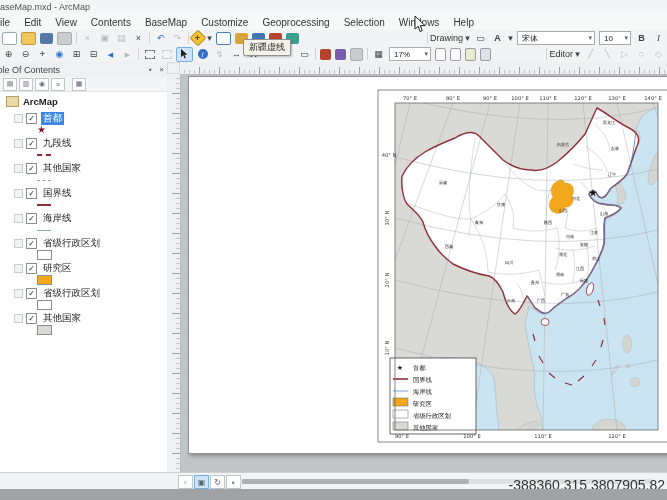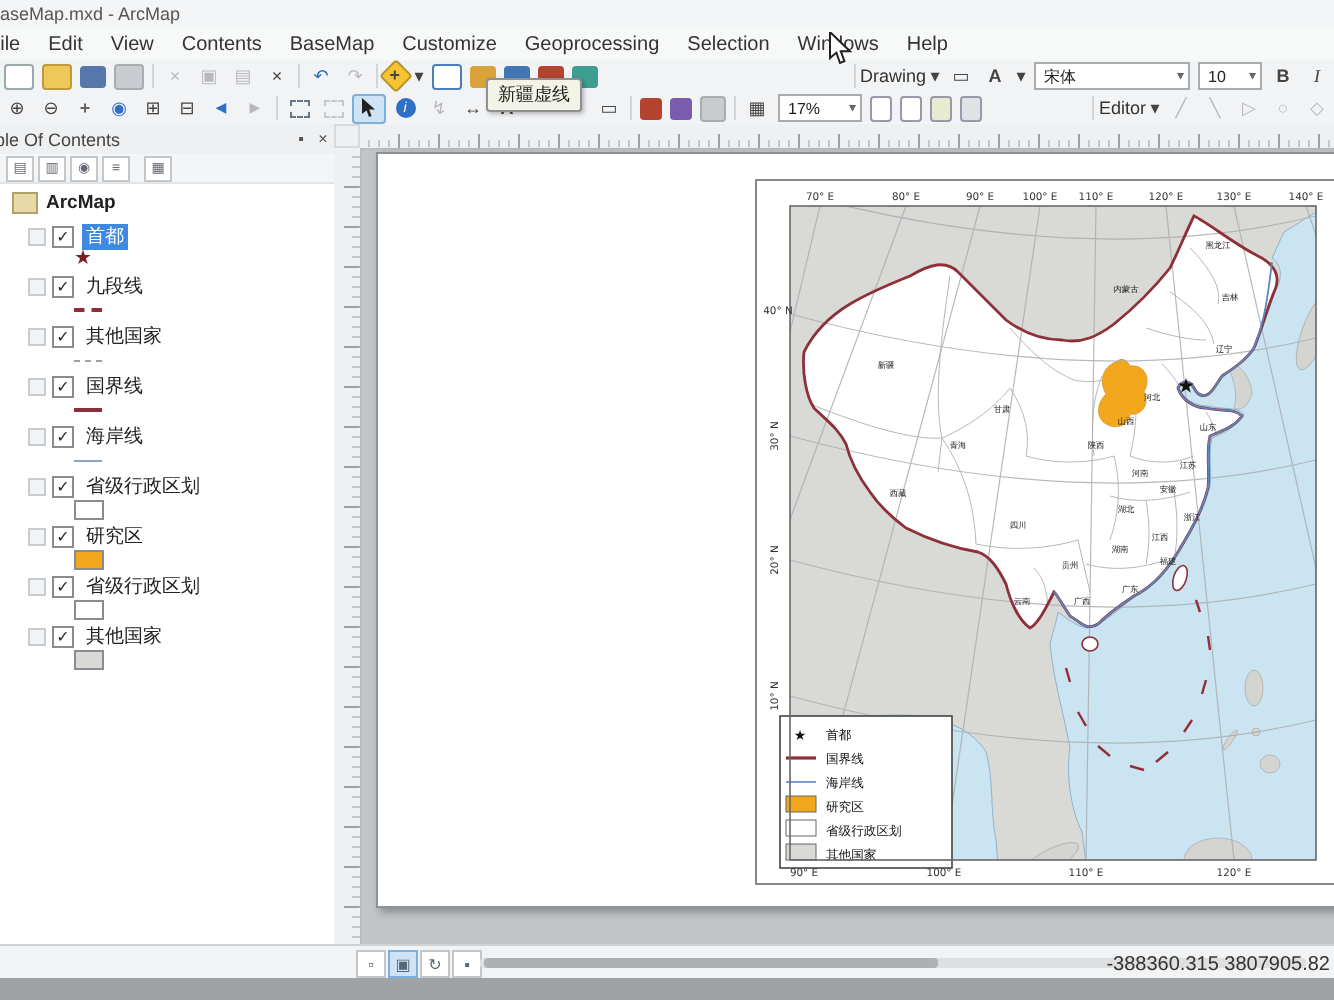--- a/index.html
+++ b/index.html
@@ -77,21 +77,21 @@
   #map{left:377px;top:86px;z-index:5;}
   .cursor{left:414px;top:16px;z-index:99;}
   
   .statusbar{left:0;top:472px;width:667px;height:17px;background:#f2f3f4;border-top:1px solid #cfd1d3;}
   .viewbtns{position:absolute;left:178px;top:2px;display:flex;}
   .vb{width:13px;height:12px;border:1px solid #c3c6c8;background:#fff;margin-right:1px;font-size:8px;
       display:inline-flex;align-items:center;justify-content:center;color:#567;}
   .vb.on{background:#cfe3f7;border-color:#7ab0e0;}
   .hscroll{position:absolute;left:240px;right:14px;top:6px;height:5px;background:#dddfe1;border-radius:2px;}
   .hthumb{position:absolute;left:2px;top:0;width:55%;height:5px;background:#aeb1b4;border-radius:2px;}
-  .coords{position:absolute;right:2px;top:4px;font-size:10px;color:#333;white-space:nowrap;}
+  .coords{position:absolute;right:2px;top:4px;font-size:14px;color:#333;white-space:nowrap;}
   .bottomstrip{left:0;top:489px;width:667px;height:11px;background:#9fa3a6;}
   text{font-family:"DejaVu Sans",sans-serif;}
 </style>
 </head>
 <body>
 
 <div class="abs titlebar">
   <span class="title">BaseMap.mxd - ArcMap</span>
 </div>
 

